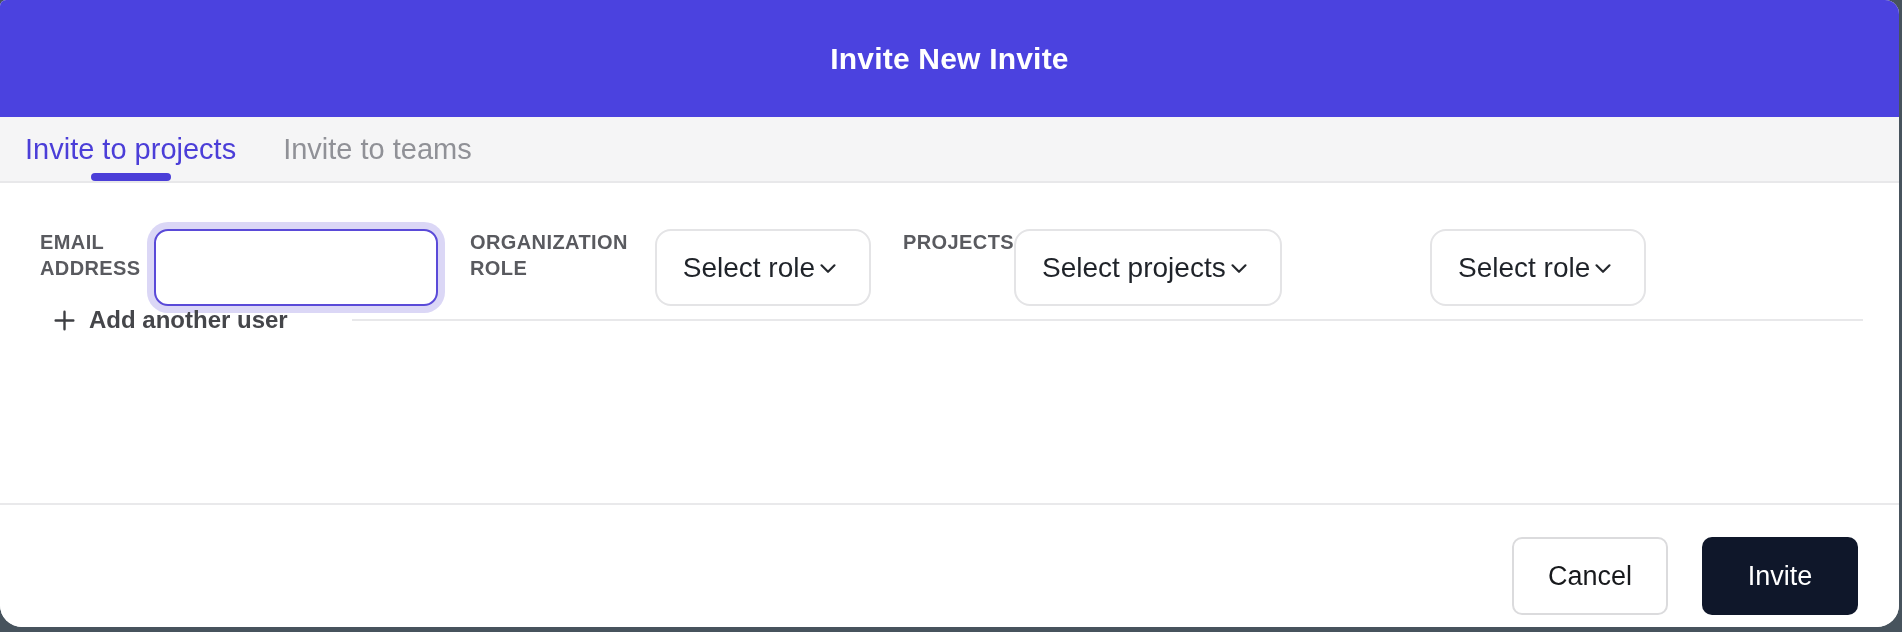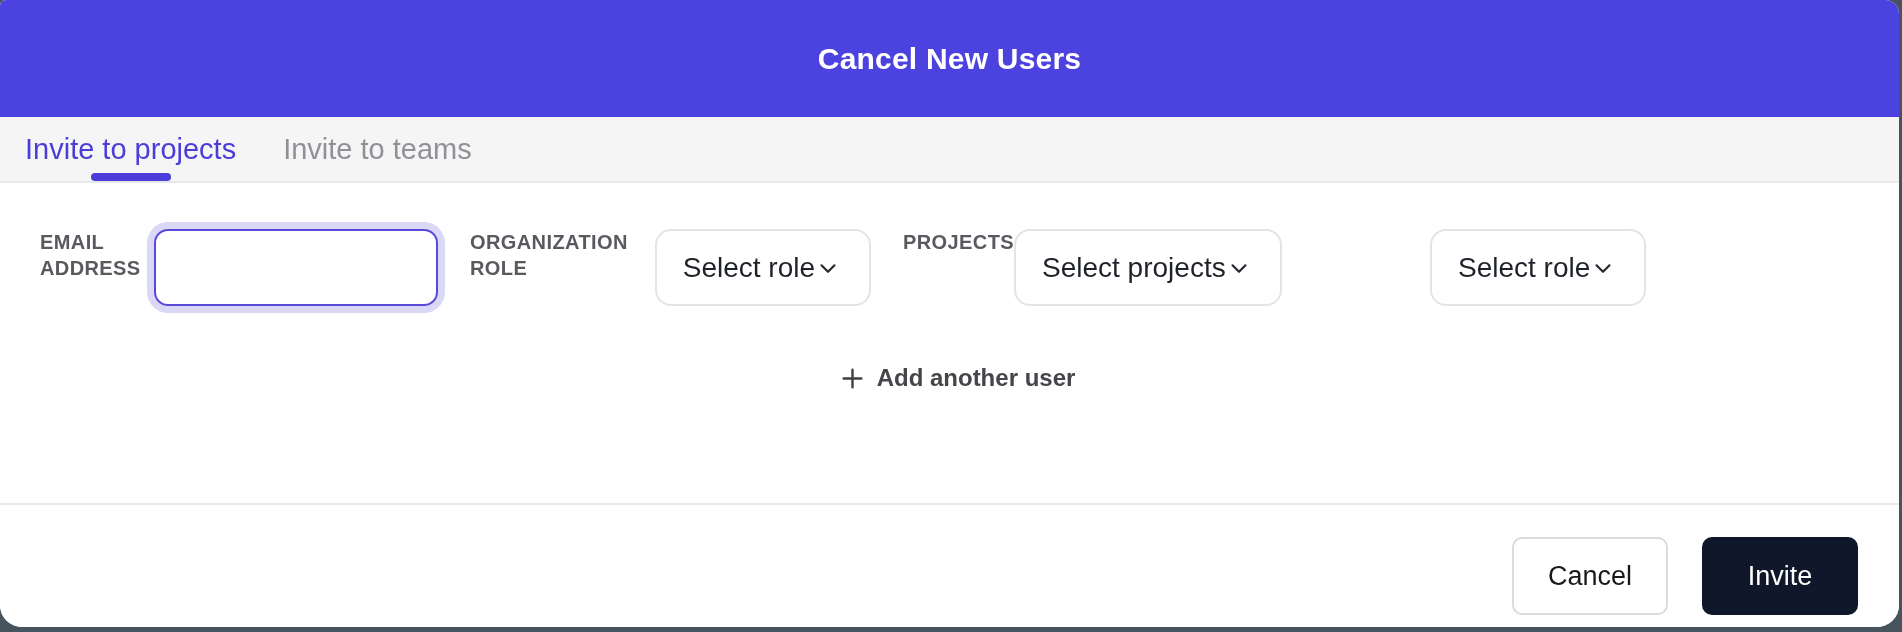--- a/index.html
+++ b/index.html
@@ -114,24 +114,22 @@
     cursor: pointer;
   }
   .select-value {
     font-size: 28px;
     color: #1F2329;
     white-space: nowrap;
   }
   .chevron { flex: 0 0 auto; display: flex; }
   
   .add-user-row {
-    margin-top: 58px;
-    display: flex;
-    align-items: center;
-    flex-direction: column;
+    display: flex;
+    align-items: center;
   }
   .add-user-btn {
     display: flex;
     align-items: center;
     gap: 12px;
     cursor: pointer;
     padding-left: 12px;
   }
   .add-user-label {
     font-size: 24px;
@@ -178,21 +176,21 @@
     border: none;
     color: #ffffff;
   }
 </style>
 </head>
 <body>
 
 <div class="modal">
 
   <div class="modal-header">
-    <div class="modal-title">Cancel New Users</div>
+    <div class="modal-title">Invite New Invite</div>
   </div>
 
   <div class="tabbar">
     <div class="tab active">
       <span>Invite to projects</span>
       <span class="tab-underline"></span>
     </div>
     <div class="tab">
       <span>Invite to teams</span>
     </div>

